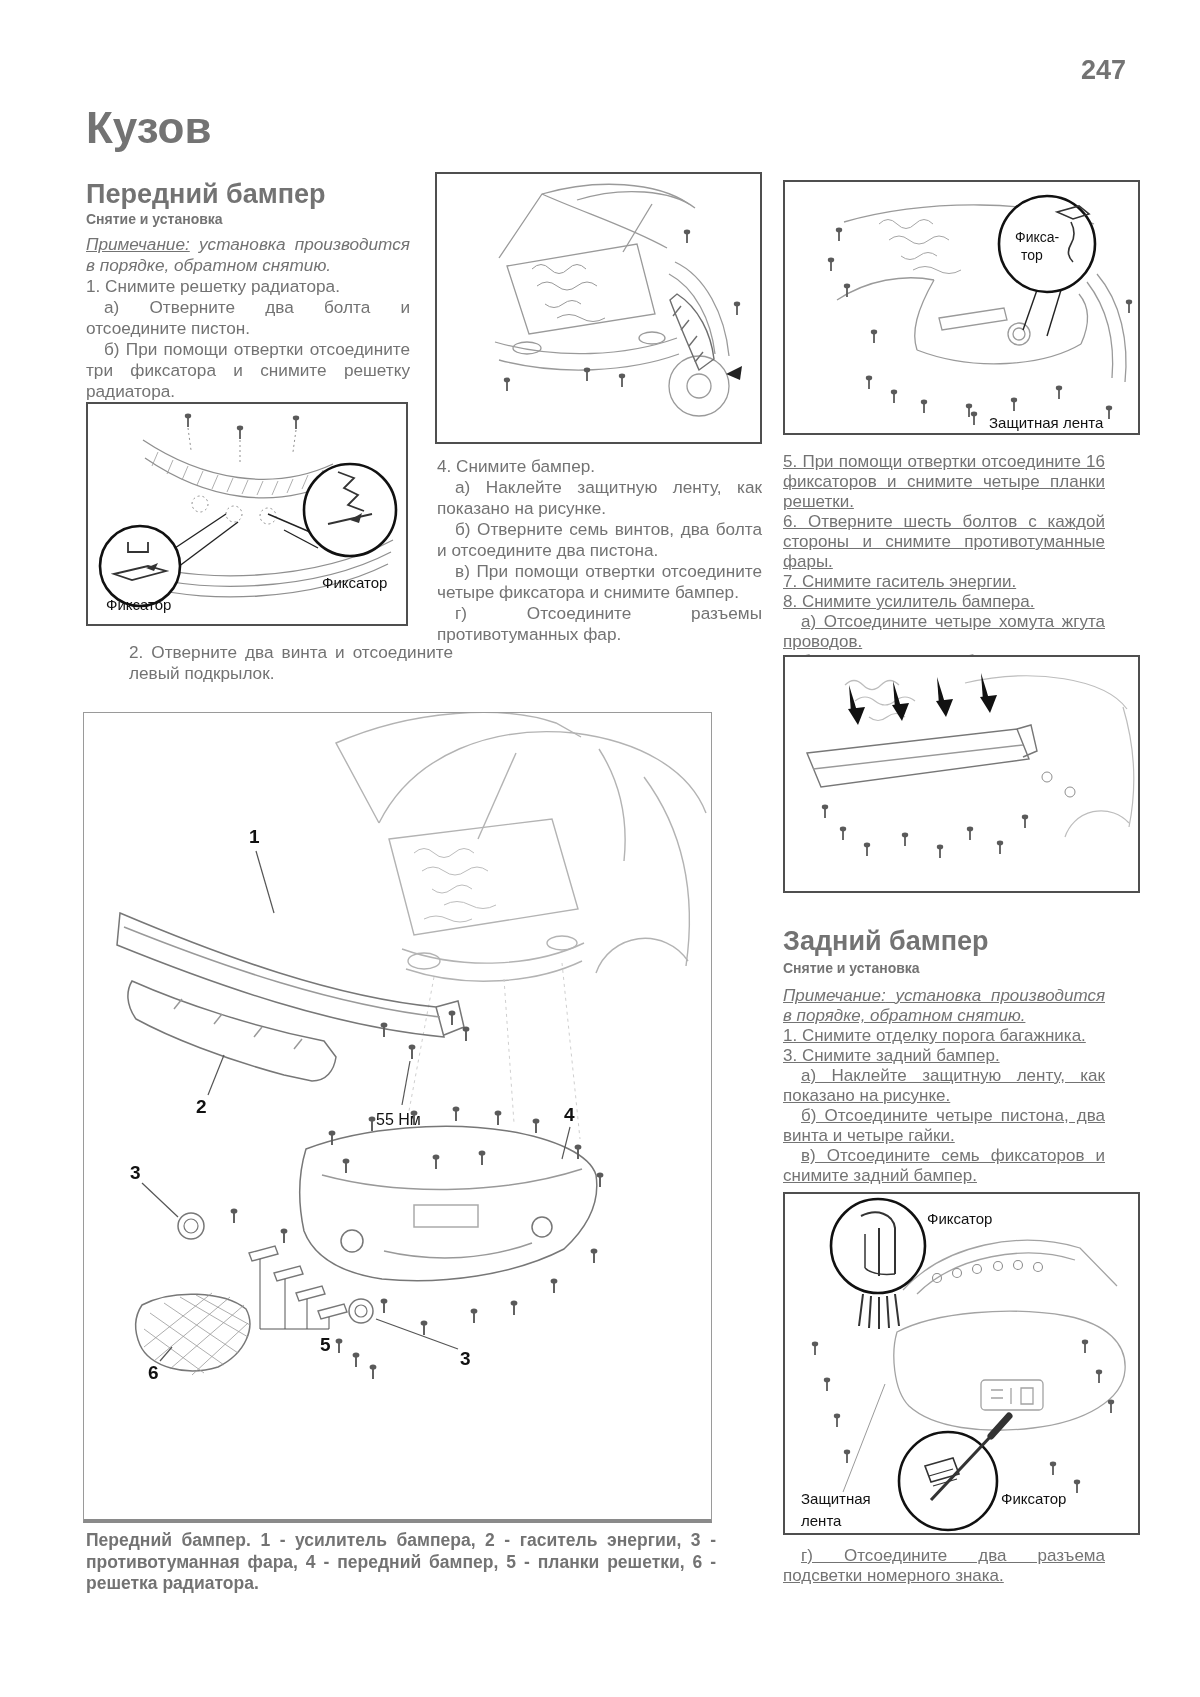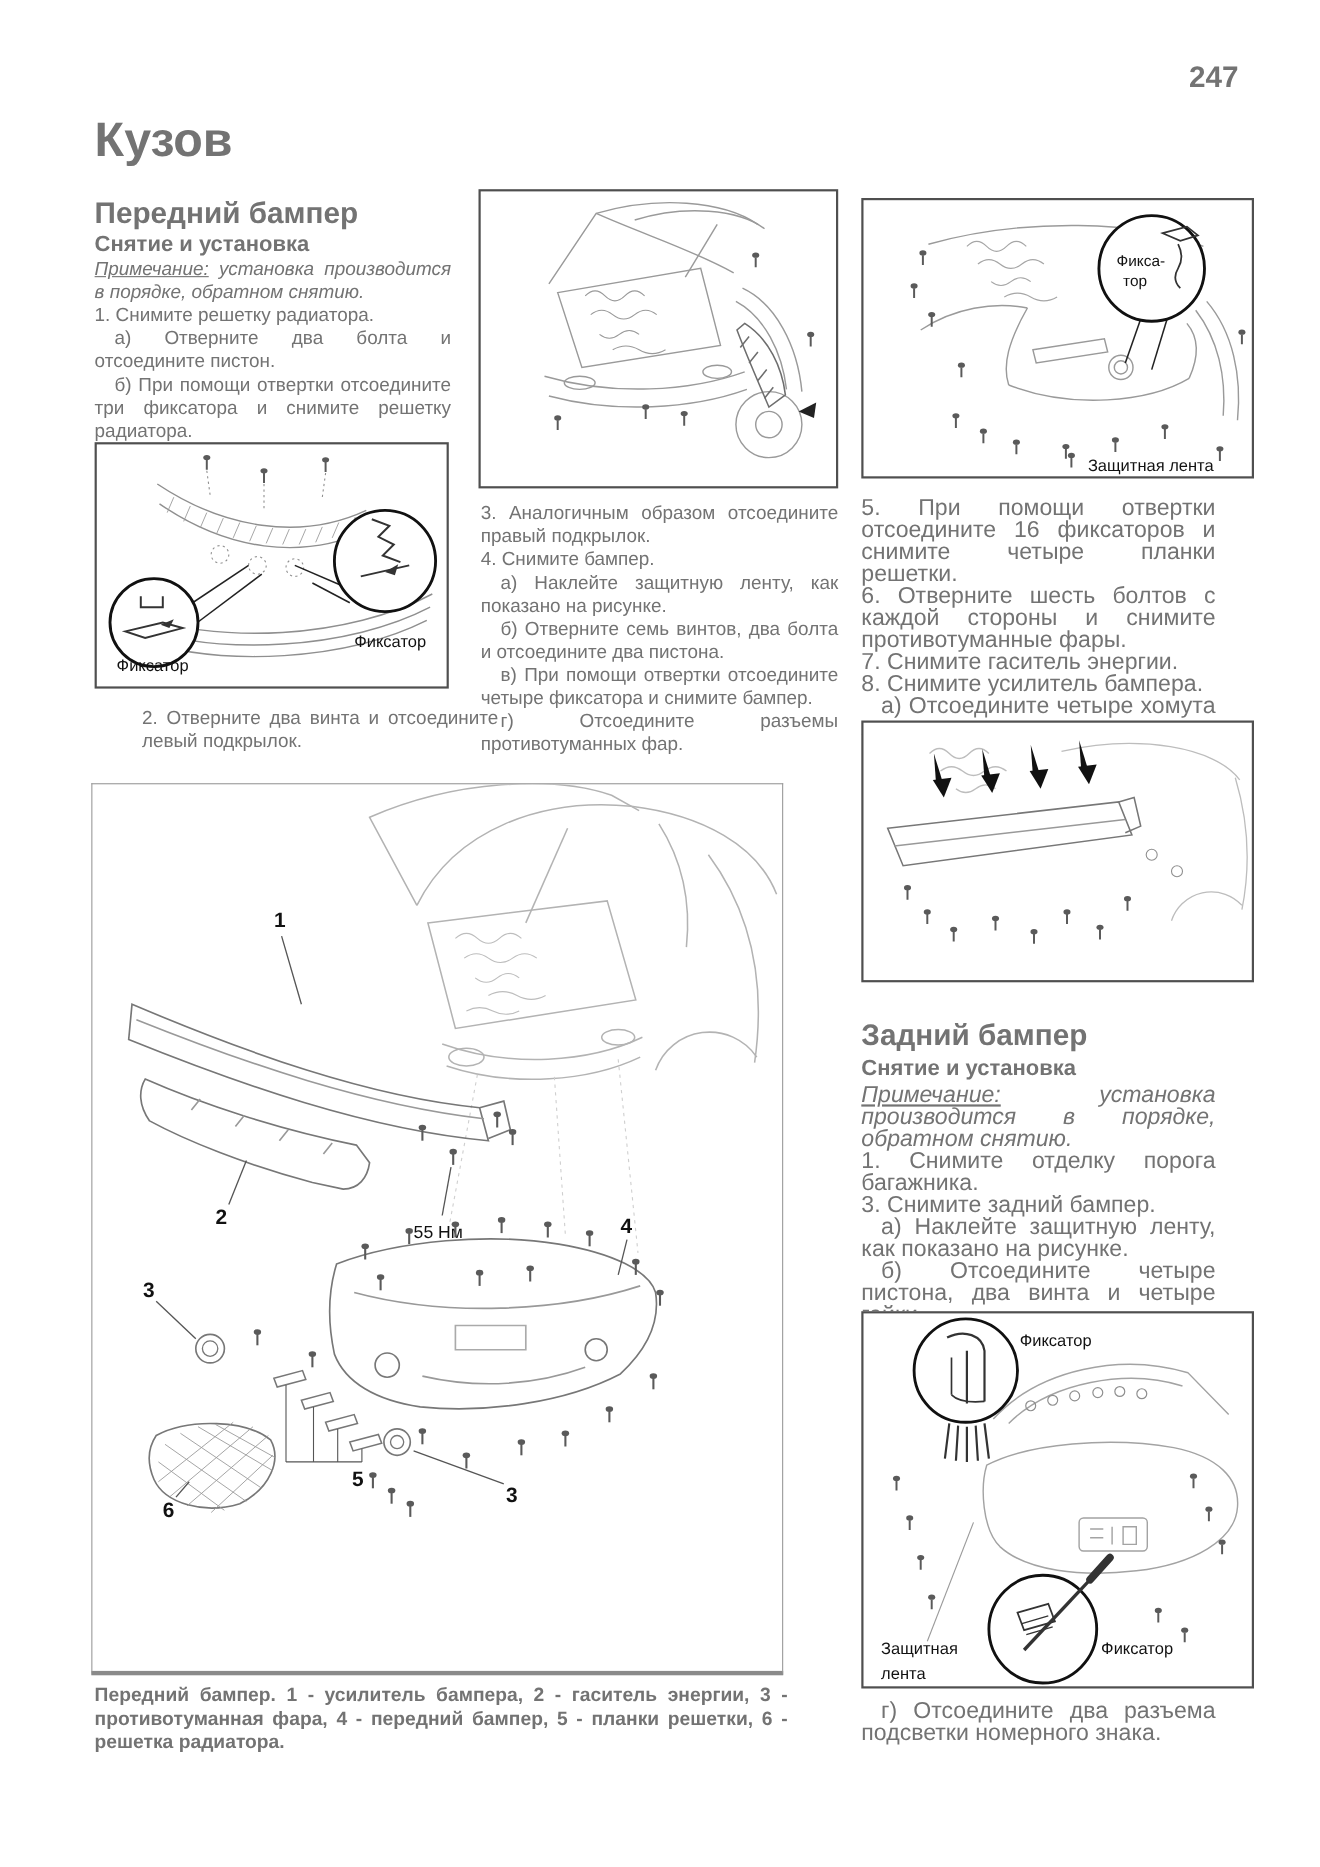--- a/index.html
+++ b/index.html
@@ -2,25 +2,25 @@
 <html><head>
 <meta charset="utf-8">
 <style>
   html,body{margin:0;padding:0;background:#e8e8e8;}
   .page{position:relative;width:1200px;height:1697px;background:#ffffff;
         font-family:"Liberation Sans","DejaVu Sans",sans-serif;color:#737373;overflow:hidden;}
   .abs{position:absolute;}
   p{margin:0;text-align:justify;}
   .t17{font-size:17.2px;line-height:21px;}
   .t17 p{font-size:17.2px;line-height:21px;}
-  .lh20 p{line-height:20px;font-size:21px;}
+  .lh20 p{line-height:20px;font-size:17px;text-decoration:underline;}
   .sub{text-indent:18px;}
   .h-main{font-size:44px;font-weight:bold;line-height:1;}
   .h2{font-size:27px;font-weight:bold;line-height:1;}
-  .h3{font-size:20px;font-weight:bold;line-height:1;}
+  .h3{font-size:14px;font-weight:bold;line-height:1;}
   .pageno{font-size:27px;font-weight:bold;}
   .note{font-style:italic;}
   .note .nl{text-decoration:underline;}
   .figbox{position:absolute;border:2px solid #4f4f4f;background:#fff;box-sizing:border-box;}
   .bigbox{position:absolute;border:1px solid #9a9a9a;border-bottom:4px solid #8a8a8a;background:#fff;box-sizing:border-box;}
   .torque{display:flex;font-style:italic;align-items:baseline;}
   .torque .dots{flex:1;overflow:hidden;white-space:nowrap;margin:0 4px;}
   .caption{font-size:17.5px;font-weight:bold;line-height:21.5px;text-align:justify;}
   svg{display:block;}
   svg text{font-family:"Liberation Sans","DejaVu Sans",sans-serif;}
@@ -140,21 +140,20 @@
       <use href="#sc2" transform="translate(150,196)"></use>
       <use href="#sc2" transform="translate(185,202)"></use>
       <use href="#sc2" transform="translate(250,58)"></use>
       <use href="#sc2" transform="translate(300,130)"></use>
       <use href="#sc2" transform="translate(70,206)"></use>
       <path d="M305,192 l-16,8 l14,6 z" fill="#222"></path>
     </svg>
   </div>
 
   <div class="abs t17" style="left:437px;top:456px;width:325px;">
-    <p>3. Аналогичным образом отсоедините правый подкрылок.</p>
     <p>4. Снимите бампер.</p>
     <p class="sub">а) Наклейте защитную ленту, как показано на рисунке.</p>
     <p class="sub">б) Отверните семь винтов, два болта и отсоедините два пистона.</p>
     <p class="sub">в) При помощи отвертки отсоедините четыре фиксатора и снимите бампер.</p>
     <p class="sub">г) Отсоедините разъемы противотуманных фар.</p>
   </div>
 
   <div class="figbox" style="left:783px;top:180px;width:357px;height:255px;padding-left:24px;">
     <svg width="353" height="251" viewBox="0 0 353 251">
       <defs>

